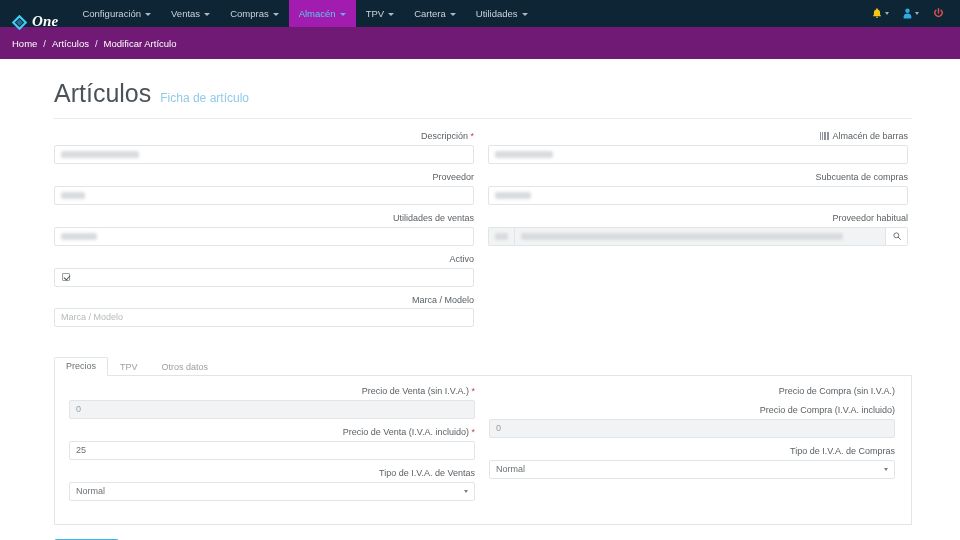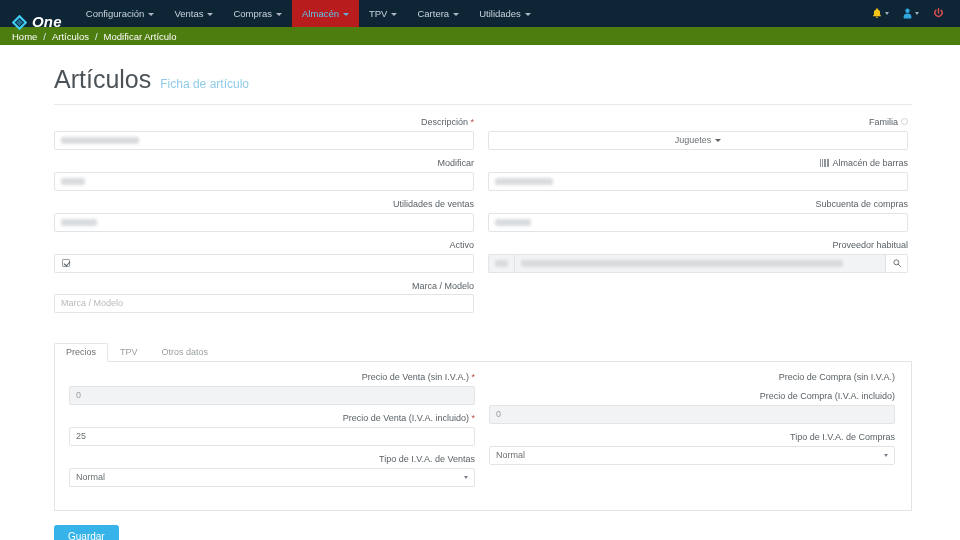--- a/index.html
+++ b/index.html
@@ -19,20 +19,21 @@
     display: flex;
     align-items: stretch;
     white-space: nowrap;
   }
   .brand {
     display: flex;
     align-items: center;
     gap: 5px;
     padding: 0 14px 0 12px;
     height: 44px;
+    font-family: Liberation Serif, serif;
   }
   .brand-mark { width: 15px; height: 15px; display: block; }
   .brand-text {
     color: #ffffff;
     font-size: 15px;
     font-weight: bold;
     font-style: italic;
     letter-spacing: .2px;
     line-height: 1;
     padding-bottom: 1px;
@@ -41,21 +42,21 @@
   .nav-item {
     display: flex;
     align-items: center;
     gap: 4px;
     padding: 0 10px;
     font-size: 9.5px;
     color: #c9d4dc;
     height: 27px;
     cursor: pointer;
   }
-  .nav-item.active { background: #b91c1c; color: #5bc8f0; }
+  .nav-item.active { background: #a21caf; color: #5bc8f0; }
   .caret {
     width: 0; height: 0;
     border-left: 3px solid transparent;
     border-right: 3px solid transparent;
     border-top: 3.5px solid currentColor;
     display: inline-block;
     opacity: .85;
     margin-top: 1px;
   }
   .nav-right {
@@ -78,22 +79,22 @@
   .caret-sm {
     width: 0; height: 0;
     border-left: 2.5px solid transparent;
     border-right: 2.5px solid transparent;
     border-top: 3px solid #9fb0bc;
     display: inline-block;
   }
 
   
   .breadcrumb-bar {
-    height: 18px;
-    background: #4d7c0f;
+    height: 32px;
+    background: #701a75;
     display: flex;
     align-items: center;
     padding-left: 12px;
     gap: 6px;
     font-size: 9.5px;
     color: #ffffff;
   }
   .bc-link { color: #ffffff; cursor: pointer; }
   .bc-sep { color: #d9f1fb; }
   .bc-current { color: #ffffff; }
@@ -253,21 +254,21 @@
     justify-content: center;
     cursor: pointer;
     font-size: 9px;
     color: #5a6166;
   }
 
   
   .tabs-wrap { margin: 21px 48px 0 54px; }
   .tabs {
     display: flex;
-    align-items: flex-start;
+    align-items: flex-end;
     border-bottom: 1px solid #e2e5e7;
     height: 19px;
   }
   .tab {
     font-size: 9px;
     color: #9aa0a4;
     padding: 4px 11px 4px 11px;
     line-height: 1;
     cursor: pointer;
     border: 1px solid transparent;
@@ -395,21 +396,21 @@
         <div class="form-group">
           <label class="ctl-label">
             <span>Descripción</span><span class="req"> *</span>
           </label>
           <div class="ctl">
             <span class="redacted" style="width:78px"></span>
           </div>
         </div>
 
         <div class="form-group">
-          <label class="ctl-label">Modificar</label>
+          <label class="ctl-label">Proveedor</label>
           <div class="ctl">
             <span class="redacted" style="width:24px"></span>
           </div>
         </div>
 
         <div class="form-group">
           <label class="ctl-label">Utilidades de ventas</label>
           <div class="ctl">
             <span class="redacted" style="width:36px"></span>
           </div>
@@ -424,29 +425,20 @@
 
         <div class="form-group">
           <label class="ctl-label">Marca / Modelo</label>
           <div class="ctl placeholder-only">Marca / Modelo</div>
         </div>
 
       </div>
 
       <div class="col">
 
-        <div class="form-group">
-          <label class="ctl-label">
-            <span>Familia</span><i class="info-icon"></i>
-          </label>
-          <div class="ctl select-center">
-            <span>Juguetes</span>
-            <i class="sel-caret"></i>
-          </div>
-        </div>
 
         <div class="form-group">
           <label class="ctl-label">
             <i class="barcode-icon"></i><span>Almacén de barras</span>
           </label>
           <div class="ctl">
             <span class="redacted" style="width:58px"></span>
           </div>
         </div>
 

